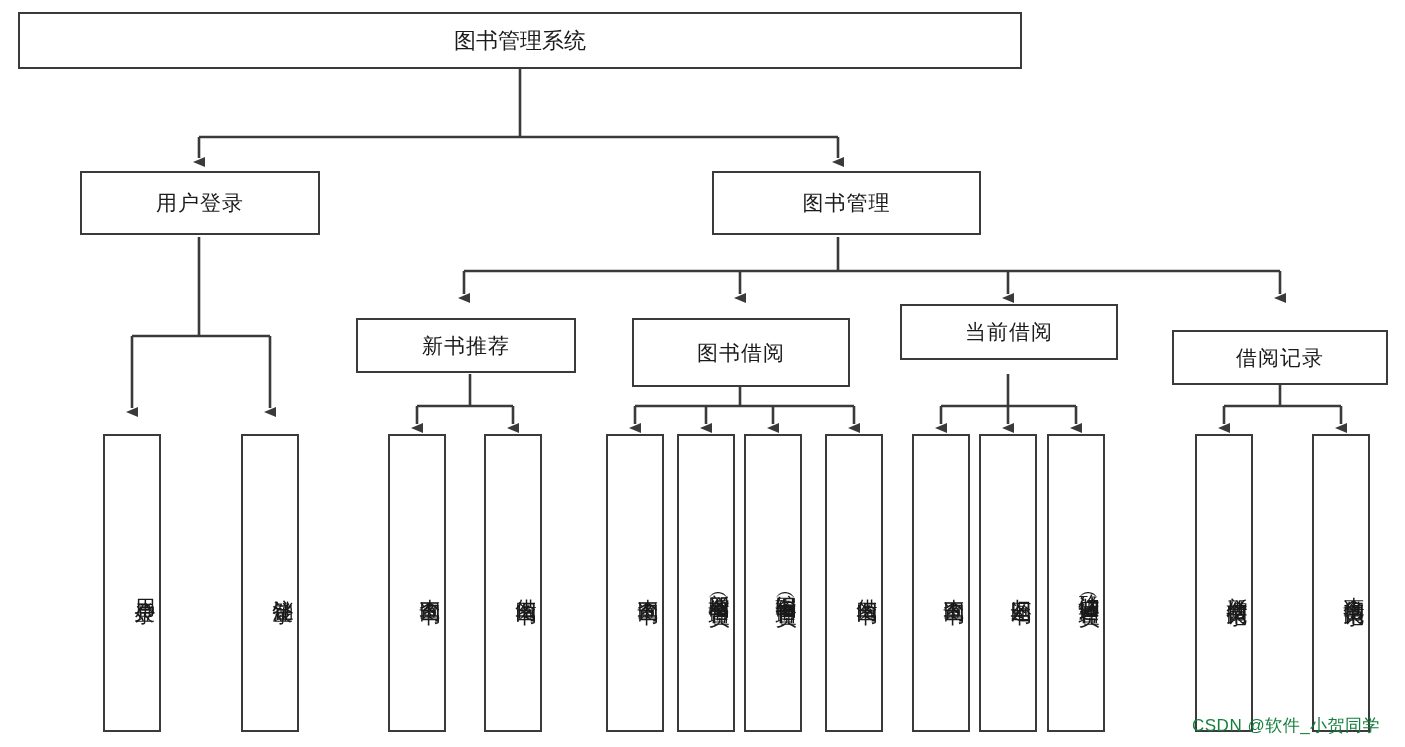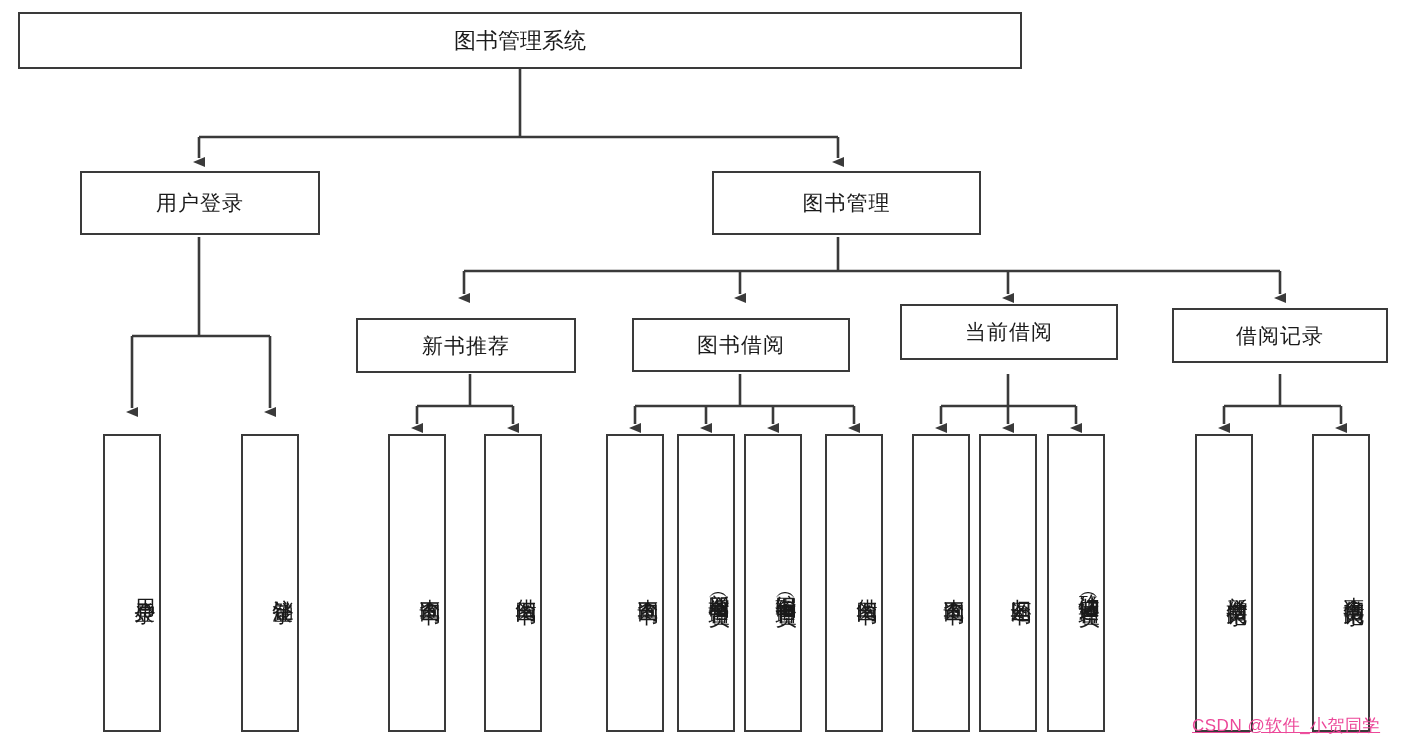--- a/index.html
+++ b/index.html
@@ -56,25 +56,24 @@
     padding-top: 6px;
   }
   .node.v .vtxt {
     writing-mode: vertical-rl;
     text-orientation: upright;
     display: block;
   }
   .watermark {
     position: absolute;
     font-size: 17px;
-    color: #ec4899;
+    color: #15803d;
     letter-spacing: 0.5px;
     white-space: nowrap;
     user-select: none;
-    text-decoration: underline;
   }
 </style>
 </head>
 <body>
 
 <div id="canvas">
 
   <svg id="edges" viewBox="0 0 1405 747" xmlns="http://www.w3.org/2000/svg">
     <defs>
       <marker id="arrow" markerWidth="10" markerHeight="12" refX="1" refY="6" orient="auto" markerUnits="userSpaceOnUse">
@@ -134,29 +133,29 @@
   </div>
 
   <div class="node h" style="left:712px; top:171px; width:269px; height:64px;">
     <span>图书管理</span>
   </div>
 
   <div class="node h" style="left:356px; top:318px; width:220px; height:55px;">
     <span>新书推荐</span>
   </div>
 
-  <div class="node h" style="left:632px; top:318px; width:218px; height:54px;">
+  <div class="node h" style="left:632px; top:318px; width:218px; height:69px;">
     <span>图书借阅</span>
   </div>
 
   <div class="node h" style="left:900px; top:304px; width:218px; height:56px;">
     <span>当前借阅</span>
   </div>
 
-  <div class="node h" style="left:1172px; top:308px; width:216px; height:55px;">
+  <div class="node h" style="left:1172px; top:330px; width:216px; height:55px;">
     <span>借阅记录</span>
   </div>
 
   <div class="node v" style="left:103px; top:434px; width:58px; height:298px;">
     <span class="vtxt">用户登录</span>
   </div>
   <div class="node v" style="left:241px; top:434px; width:58px; height:298px;">
     <span class="vtxt">注销登录</span>
   </div>
 

